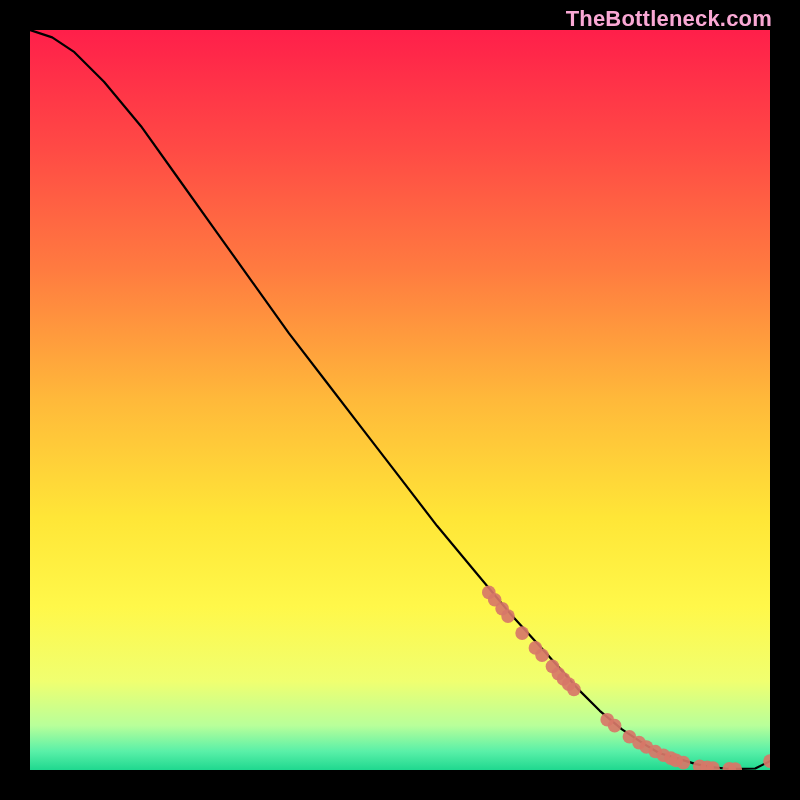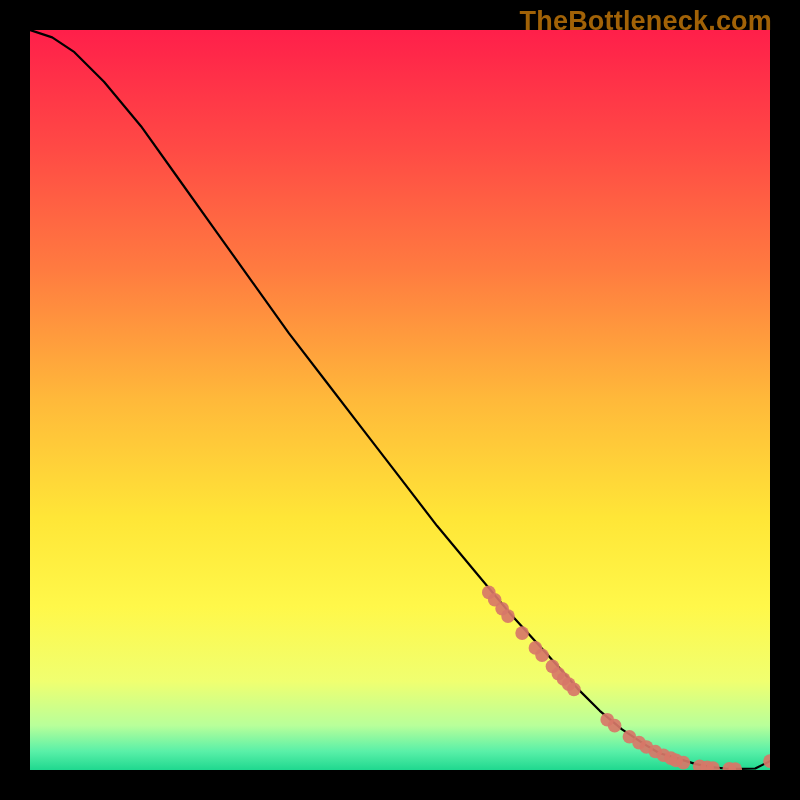--- a/index.html
+++ b/index.html
@@ -36,22 +36,22 @@
     left: 0;
     top: 0;
     width: 100%;
     height: 100%;
     pointer-events: none;
   }
   .watermark {
     position: absolute;
     top: 6px;
     right: 28px;
-    color: #a16207;
-    font-size: 27px;
+    color: #f9a8d4;
+    font-size: 22px;
     font-weight: 600;
     letter-spacing: 0.2px;
   }
 </style>
 </head>
 <body>
 
 <div class="stage">
 
   <div class="plot">

